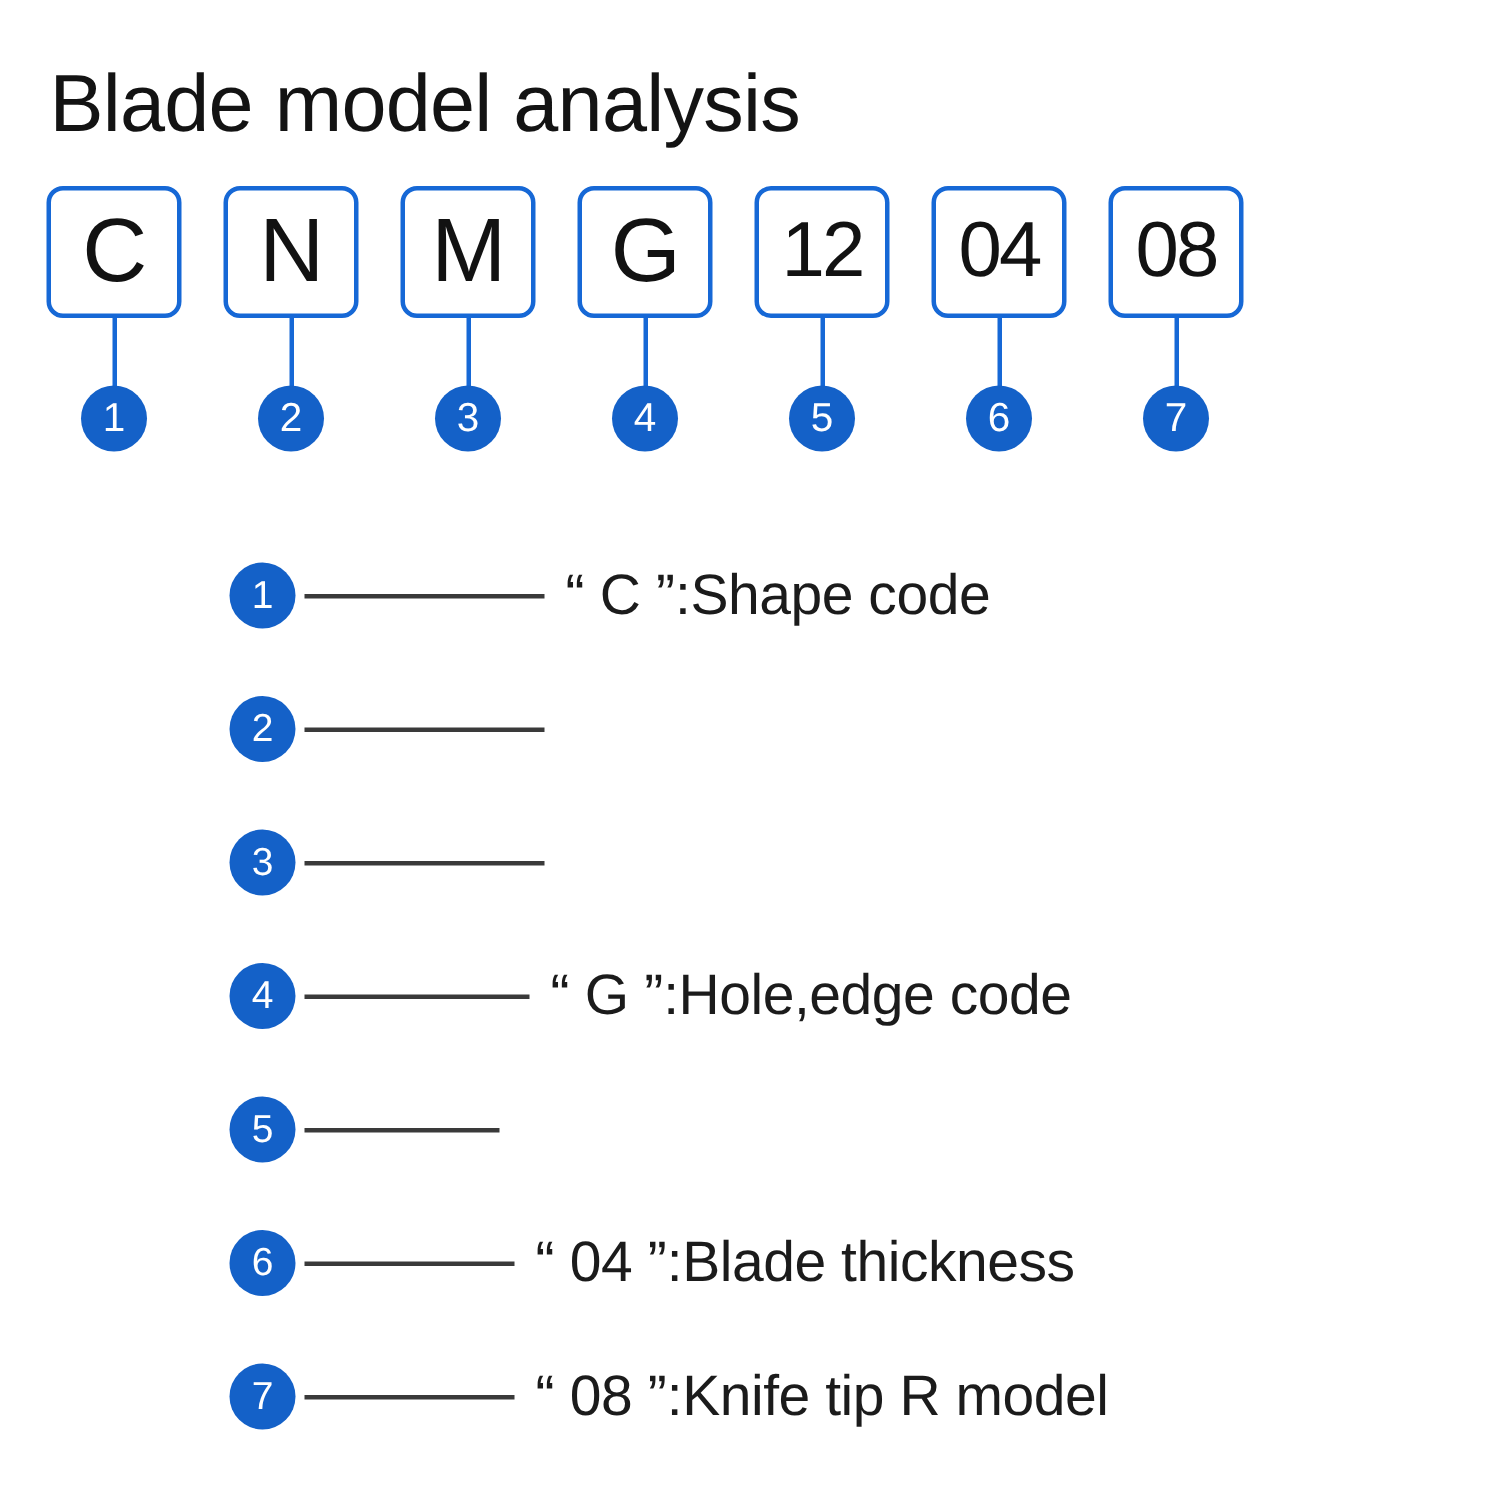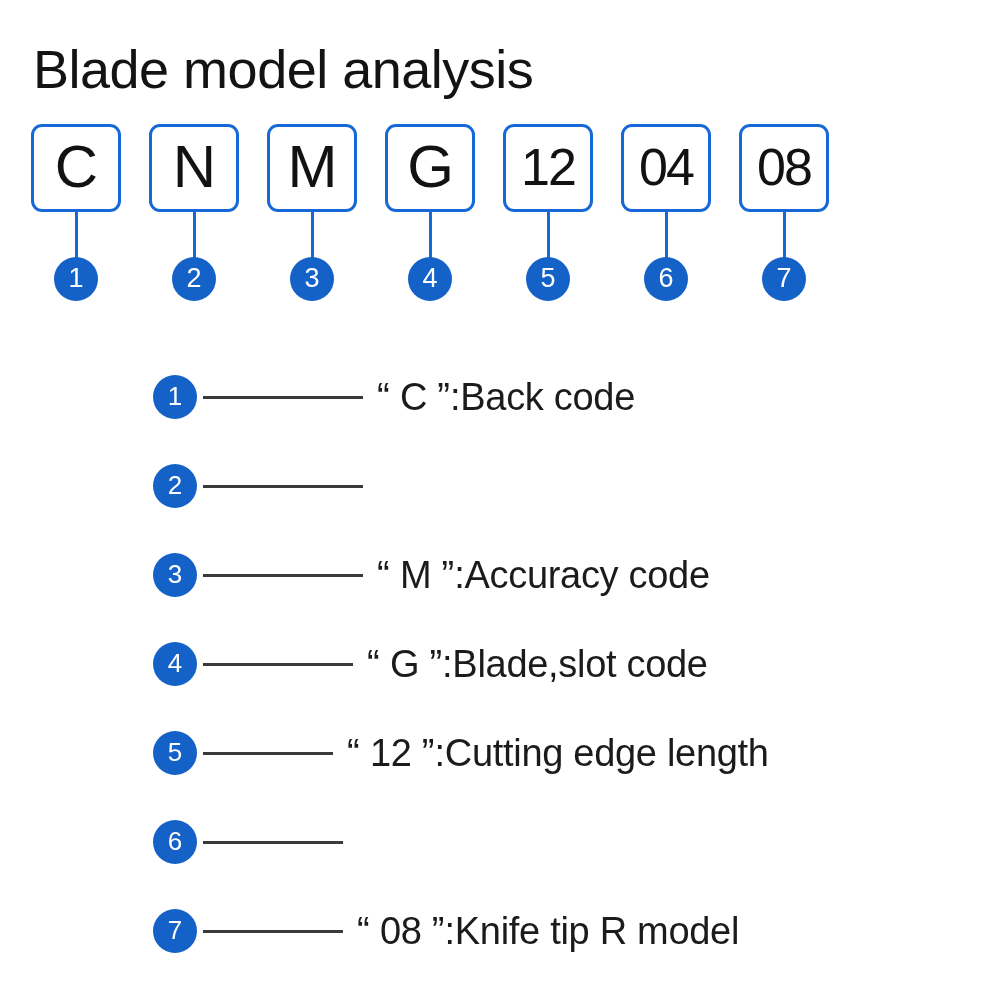--- a/index.html
+++ b/index.html
@@ -197,54 +197,53 @@
         <span>7</span>
       </div>
     </div>
 
   <div id="legend">
       <div class="legend-row" style="top: 374px;">
         <div class="legend-marker">
           <span>1</span>
         </div>
         <div class="legend-leader" style="width: 160px;"></div>
-        <div class="legend-text"><span class="q">“</span><span> C </span><span class="q">”</span><span>:</span><span>Back code</span></div>
+        <div class="legend-text"><span class="q">“</span><span> C </span><span class="q">”</span><span>:</span><span>Shape code</span></div>
       </div>
       <div class="legend-row" style="top: 463px;">
         <div class="legend-marker">
           <span>2</span>
         </div>
         <div class="legend-leader" style="width: 160px;"></div>
       </div>
       <div class="legend-row" style="top: 552px;">
         <div class="legend-marker">
           <span>3</span>
         </div>
         <div class="legend-leader" style="width: 160px;"></div>
-        <div class="legend-text"><span class="q">“</span><span> M </span><span class="q">”</span><span>:</span><span>Accuracy code</span></div>
       </div>
       <div class="legend-row" style="top: 641px;">
         <div class="legend-marker">
           <span>4</span>
         </div>
         <div class="legend-leader" style="width: 150px;"></div>
-        <div class="legend-text"><span class="q">“</span><span> G </span><span class="q">”</span><span>:</span><span>Blade,slot code</span></div>
+        <div class="legend-text"><span class="q">“</span><span> G </span><span class="q">”</span><span>:</span><span>Hole,edge code</span></div>
       </div>
       <div class="legend-row" style="top: 730px;">
         <div class="legend-marker">
           <span>5</span>
         </div>
         <div class="legend-leader" style="width: 130px;"></div>
-        <div class="legend-text"><span class="q">“</span><span> 12 </span><span class="q">”</span><span>:</span><span>Cutting edge length</span></div>
       </div>
       <div class="legend-row" style="top: 819px;">
         <div class="legend-marker">
           <span>6</span>
         </div>
         <div class="legend-leader" style="width: 140px;"></div>
+        <div class="legend-text"><span class="q">“</span><span> 04 </span><span class="q">”</span><span>:</span><span>Blade thickness</span></div>
       </div>
       <div class="legend-row" style="top: 908px;">
         <div class="legend-marker">
           <span>7</span>
         </div>
         <div class="legend-leader" style="width: 140px;"></div>
         <div class="legend-text"><span class="q">“</span><span> 08 </span><span class="q">”</span><span>:</span><span>Knife tip R model</span></div>
       </div>
     </div>
 

